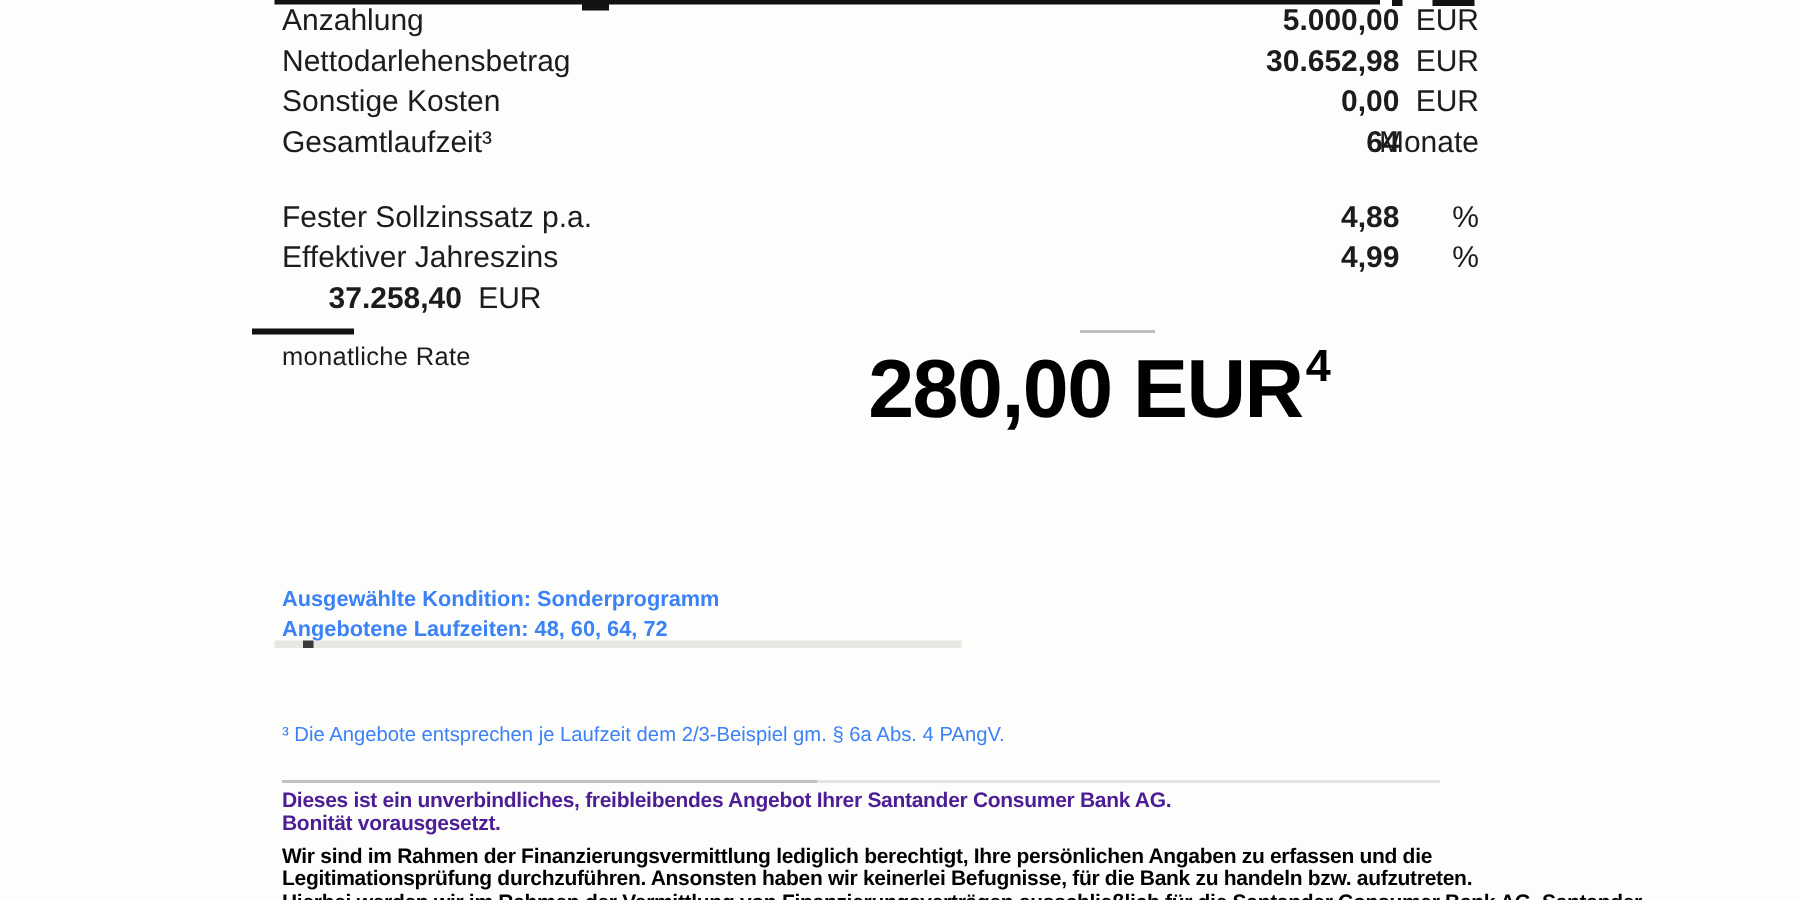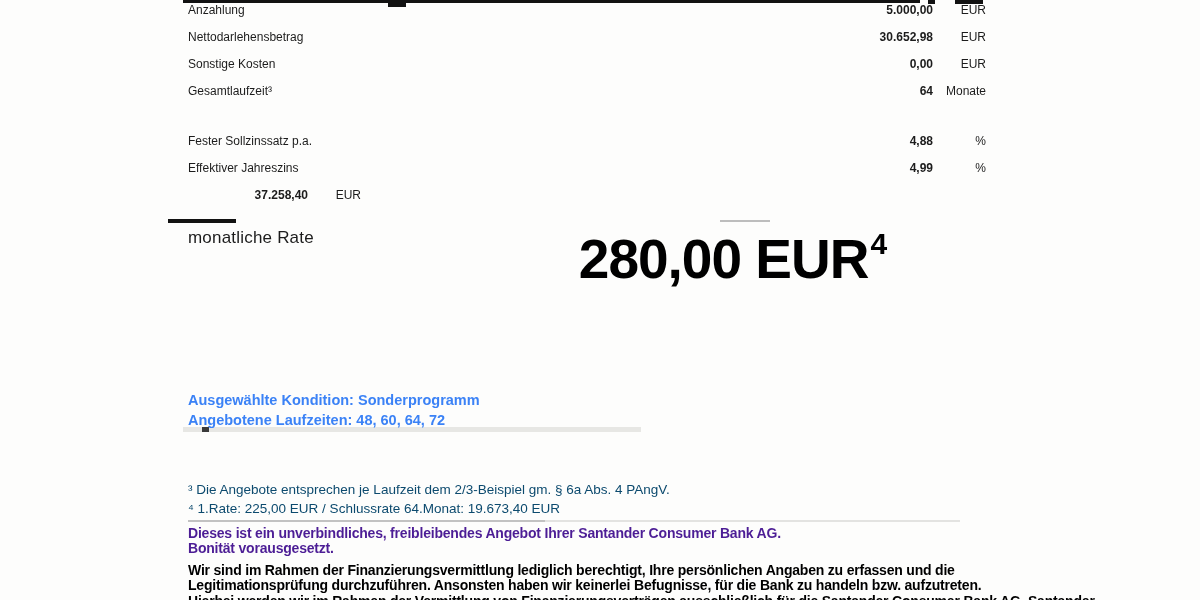--- a/index.html
+++ b/index.html
@@ -25,21 +25,21 @@
   .seg-mid-right  { left: 720px; top: 220px; width: 50px; height: 2px; }
   .greek-line     { position: absolute; left: 183px; top: 427px; width: 458px; height: 5px; background: #e7e7e4; }
   .greek-dot      { position: absolute; left: 202px; top: 427px; width: 7px; height: 5px; background: #3a3a3a; }
   .rule-faint-a   { left: 188px; top: 520px; width: 357px; height: 2px; background: #c2c2c2; }
   .rule-faint-b   { left: 545px; top: 520px; width: 415px; height: 2px; background: #e3e3e1; }
 
   
   .vtable { position: absolute; left: 188px; width: 798px; }
   .t1 { top: 3px; }
   .t2 { top: 134px; }
-  .vrow { display: flex; align-items: baseline; height: 27px; font-size: 12px; }
+  .vrow { display: flex; align-items: baseline; height: 27px; font-size: 20px; }
   .vrow .lbl  { flex: 1; text-align: left; }
   .vrow .val  { width: 120px; text-align: right; white-space: nowrap; font-weight: bold; }
   .vrow .unit { width: 53px; text-align: right; white-space: nowrap; direction: rtl; }
 
   
   .rate-label {
     position: absolute; left: 188px; top: 228px;
     font-size: 17px; letter-spacing: 0.2px; white-space: nowrap; text-align: center;
   }
   .rate-value {
@@ -55,21 +55,21 @@
   
   .condition {
     position: absolute; left: 188px; top: 391px;
     font-size: 14.5px; font-weight: bold; line-height: 19.5px;
     color: #3b82f6; white-space: nowrap;
   }
 
   
   .footnotes {
     position: absolute; left: 188px; top: 480px;
-    font-size: 13.5px; line-height: 19px; color: #0c4a6e; white-space: nowrap;
+    font-size: 13.5px; line-height: 19px; color: #3b82f6; white-space: nowrap;
   }
 
   
   .disc1 {
     position: absolute; left: 188px; top: 526px;
     font-size: 14px; font-weight: bold; line-height: 15.4px;
     letter-spacing: -0.2px; color: #4c1d95; white-space: nowrap;
   }
   .disc2 {
     position: absolute; left: 188px; top: 563px;
@@ -138,21 +138,20 @@
     <span>280,00 EUR</span><span class="fnref">4</span>
   </div>
 
   <div class="condition">
     <div>Ausgewählte Kondition: Sonderprogramm</div>
     <div>Angebotene Laufzeiten: 48, 60, 64, 72</div>
   </div>
 
   <div class="footnotes">
     <div>³ Die Angebote entsprechen je Laufzeit dem 2/3-Beispiel gm. § 6a Abs. 4 PAngV.</div>
-    <div>⁴ 1.Rate: 225,00 EUR / Schlussrate 64.Monat: 19.673,40 EUR</div>
   </div>
 
   <div class="disc1">
     <div>Dieses ist ein unverbindliches, freibleibendes Angebot Ihrer Santander Consumer Bank AG.</div>
     <div>Bonität vorausgesetzt.</div>
   </div>
 
   <div class="disc2">
     <div>Wir sind im Rahmen der Finanzierungsvermittlung lediglich berechtigt, Ihre persönlichen Angaben zu erfassen und die</div>
     <div>Legitimationsprüfung durchzuführen. Ansonsten haben wir keinerlei Befugnisse, für die Bank zu handeln bzw. aufzutreten.</div>

